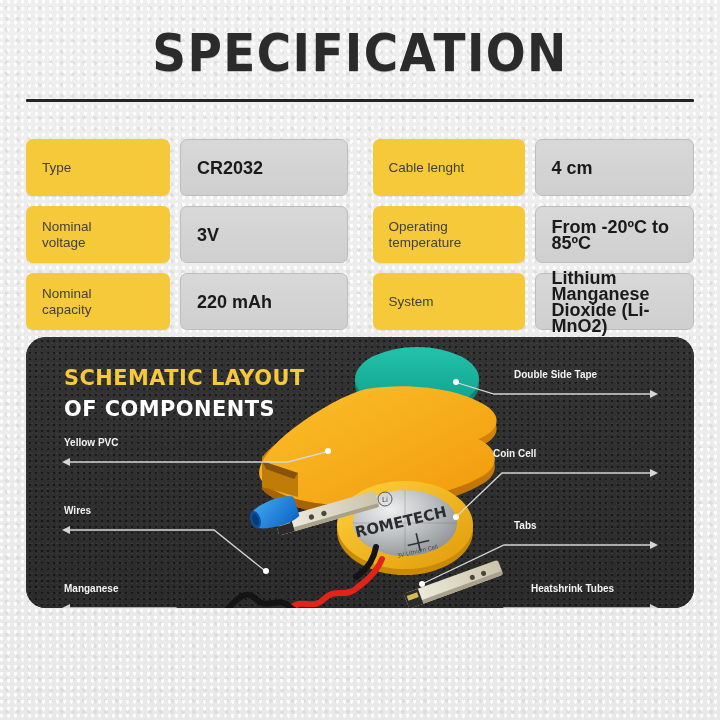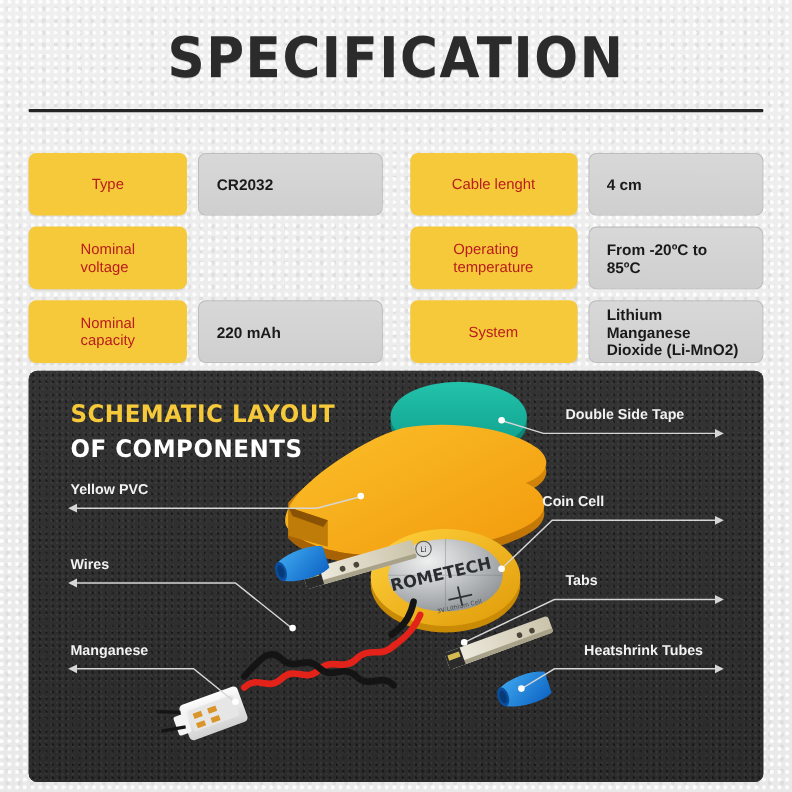--- a/index.html
+++ b/index.html
@@ -47,41 +47,40 @@
     display:flex;align-items:center;
     padding:0 16px;
     border-radius:7px;
     font-size:13.5px;
     line-height:16px;
     box-sizing:border-box;
   }
   .cell.label{
     width:144px;flex:none;
     background:#f6c93b;
-    color:#b91c1c;
+    color:#404040;
     font-weight:normal;
     box-shadow:0 1px 1px rgba(0,0,0,.07);
-    justify-content:center;
   }
   .cell.value{
     flex:1;
     background:linear-gradient(180deg,#d8d8d9,#cfcfd0);
     border:1px solid #bdbdbe;
     color:#1a1a1a;
     font-weight:bold;
-    font-size:14px;
+    font-size:18px;
   }
   .spec-col.right .cell.label{width:152px;}
   .cell .txt{white-space:pre-line;}
 
   
   .panel{
-    position:absolute;left:26px;top:337px;width:668px;height:374px;
+    position:absolute;left:26px;top:337px;width:668px;height:271px;
     background:#2f2f2f;
-    border-radius:8px;
+    border-radius:20px;
     overflow:hidden;
   }
   .panel-grain{
     position:absolute;inset:0;
     background:
       radial-gradient(circle at 20% 30%, rgba(255,255,255,.055) 0 1px, transparent 1px),
       radial-gradient(circle at 70% 65%, rgba(0,0,0,.5) 0 1px, transparent 1px),
       radial-gradient(circle at 45% 85%, rgba(255,255,255,.035) 0 1px, transparent 1px),
       linear-gradient(180deg,#333333,#2b2b2b);
     background-size:5px 5px, 6px 6px, 9px 9px, 100% 100%;
@@ -91,21 +90,21 @@
     font-family:"DejaVu Sans", sans-serif;
     font-size:22px;font-weight:bold;letter-spacing:.5px;
     color:#f6c93b;transform:scaleX(.95);transform-origin:left;
   }
   .panel-head .l2{
     font-family:"DejaVu Sans", sans-serif;
     font-size:22px;font-weight:bold;letter-spacing:.5px;
     color:#ffffff;margin-top:6px;transform:scaleX(.95);transform-origin:left;
   }
 
-  .callout{position:absolute;color:#f2f2f2;font-size:13px;font-weight:bold;white-space:nowrap;}
+  .callout{position:absolute;color:#f2f2f2;font-size:10px;font-weight:bold;white-space:nowrap;}
   .callout.right{text-align:left;}
 
   .art{position:absolute;inset:0;}
 
   svg.leaders{position:absolute;inset:0;width:668px;height:345px;}
 </style>
 </head>
 <body>
 
 <div class="page"></div>
@@ -123,20 +122,23 @@
         <span class="txt">Type</span>
       </div>
       <div class="cell value">
         <span class="txt">CR2032</span>
       </div>
     </div>
     <div class="spec-row">
       <div class="cell label">
         <span class="txt">Nominal
 voltage</span>
+      </div>
+      <div class="cell value">
+        <span class="txt">3V</span>
       </div>
     </div>
     <div class="spec-row">
       <div class="cell label">
         <span class="txt">Nominal
 capacity</span>
       </div>
       <div class="cell value">
         <span class="txt">220 mAh</span>
       </div>

